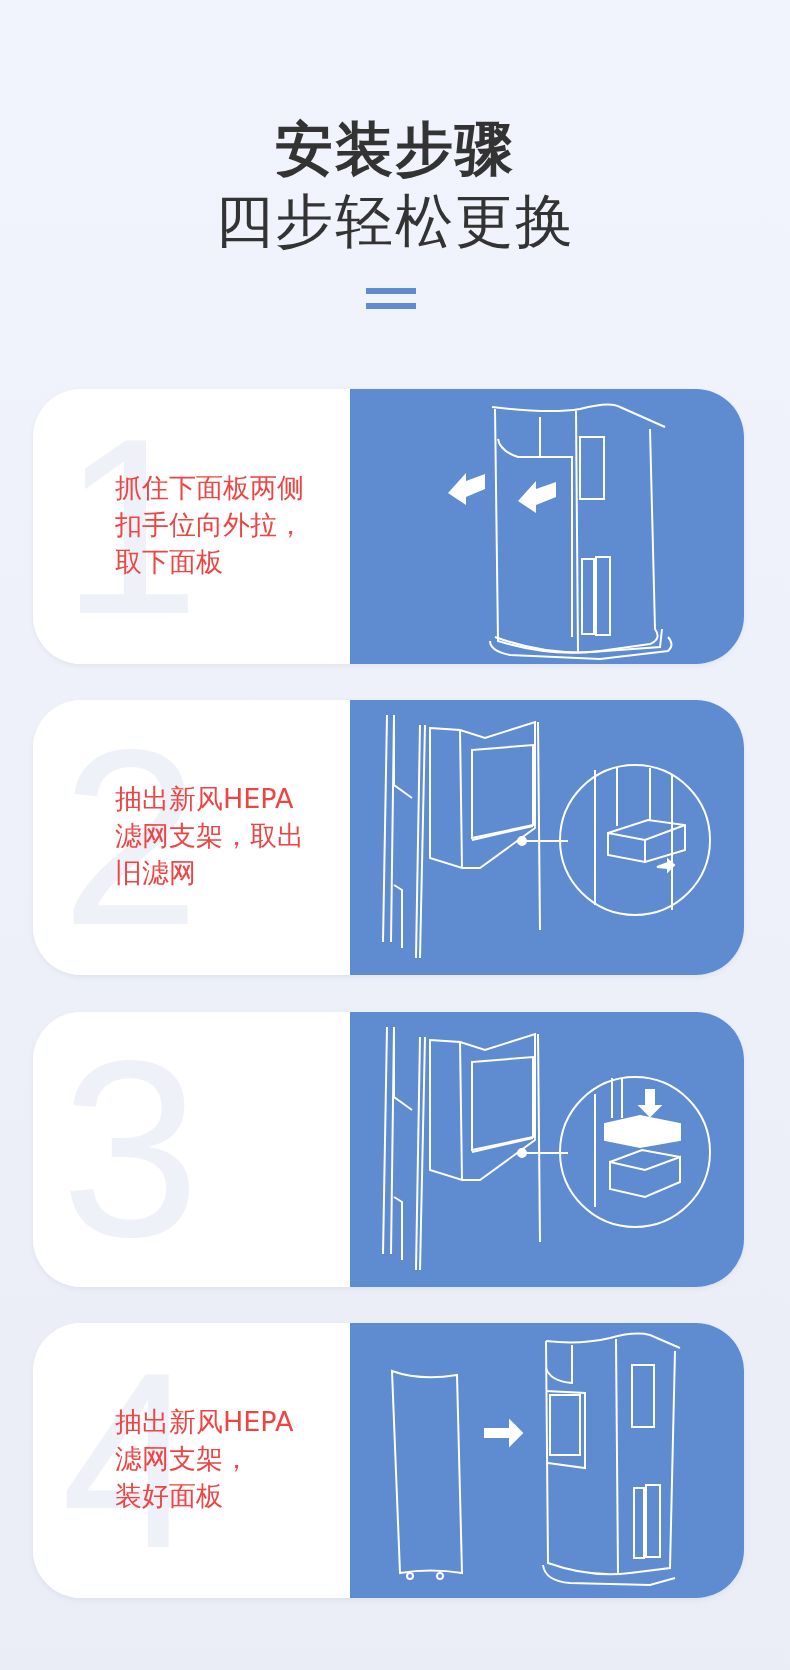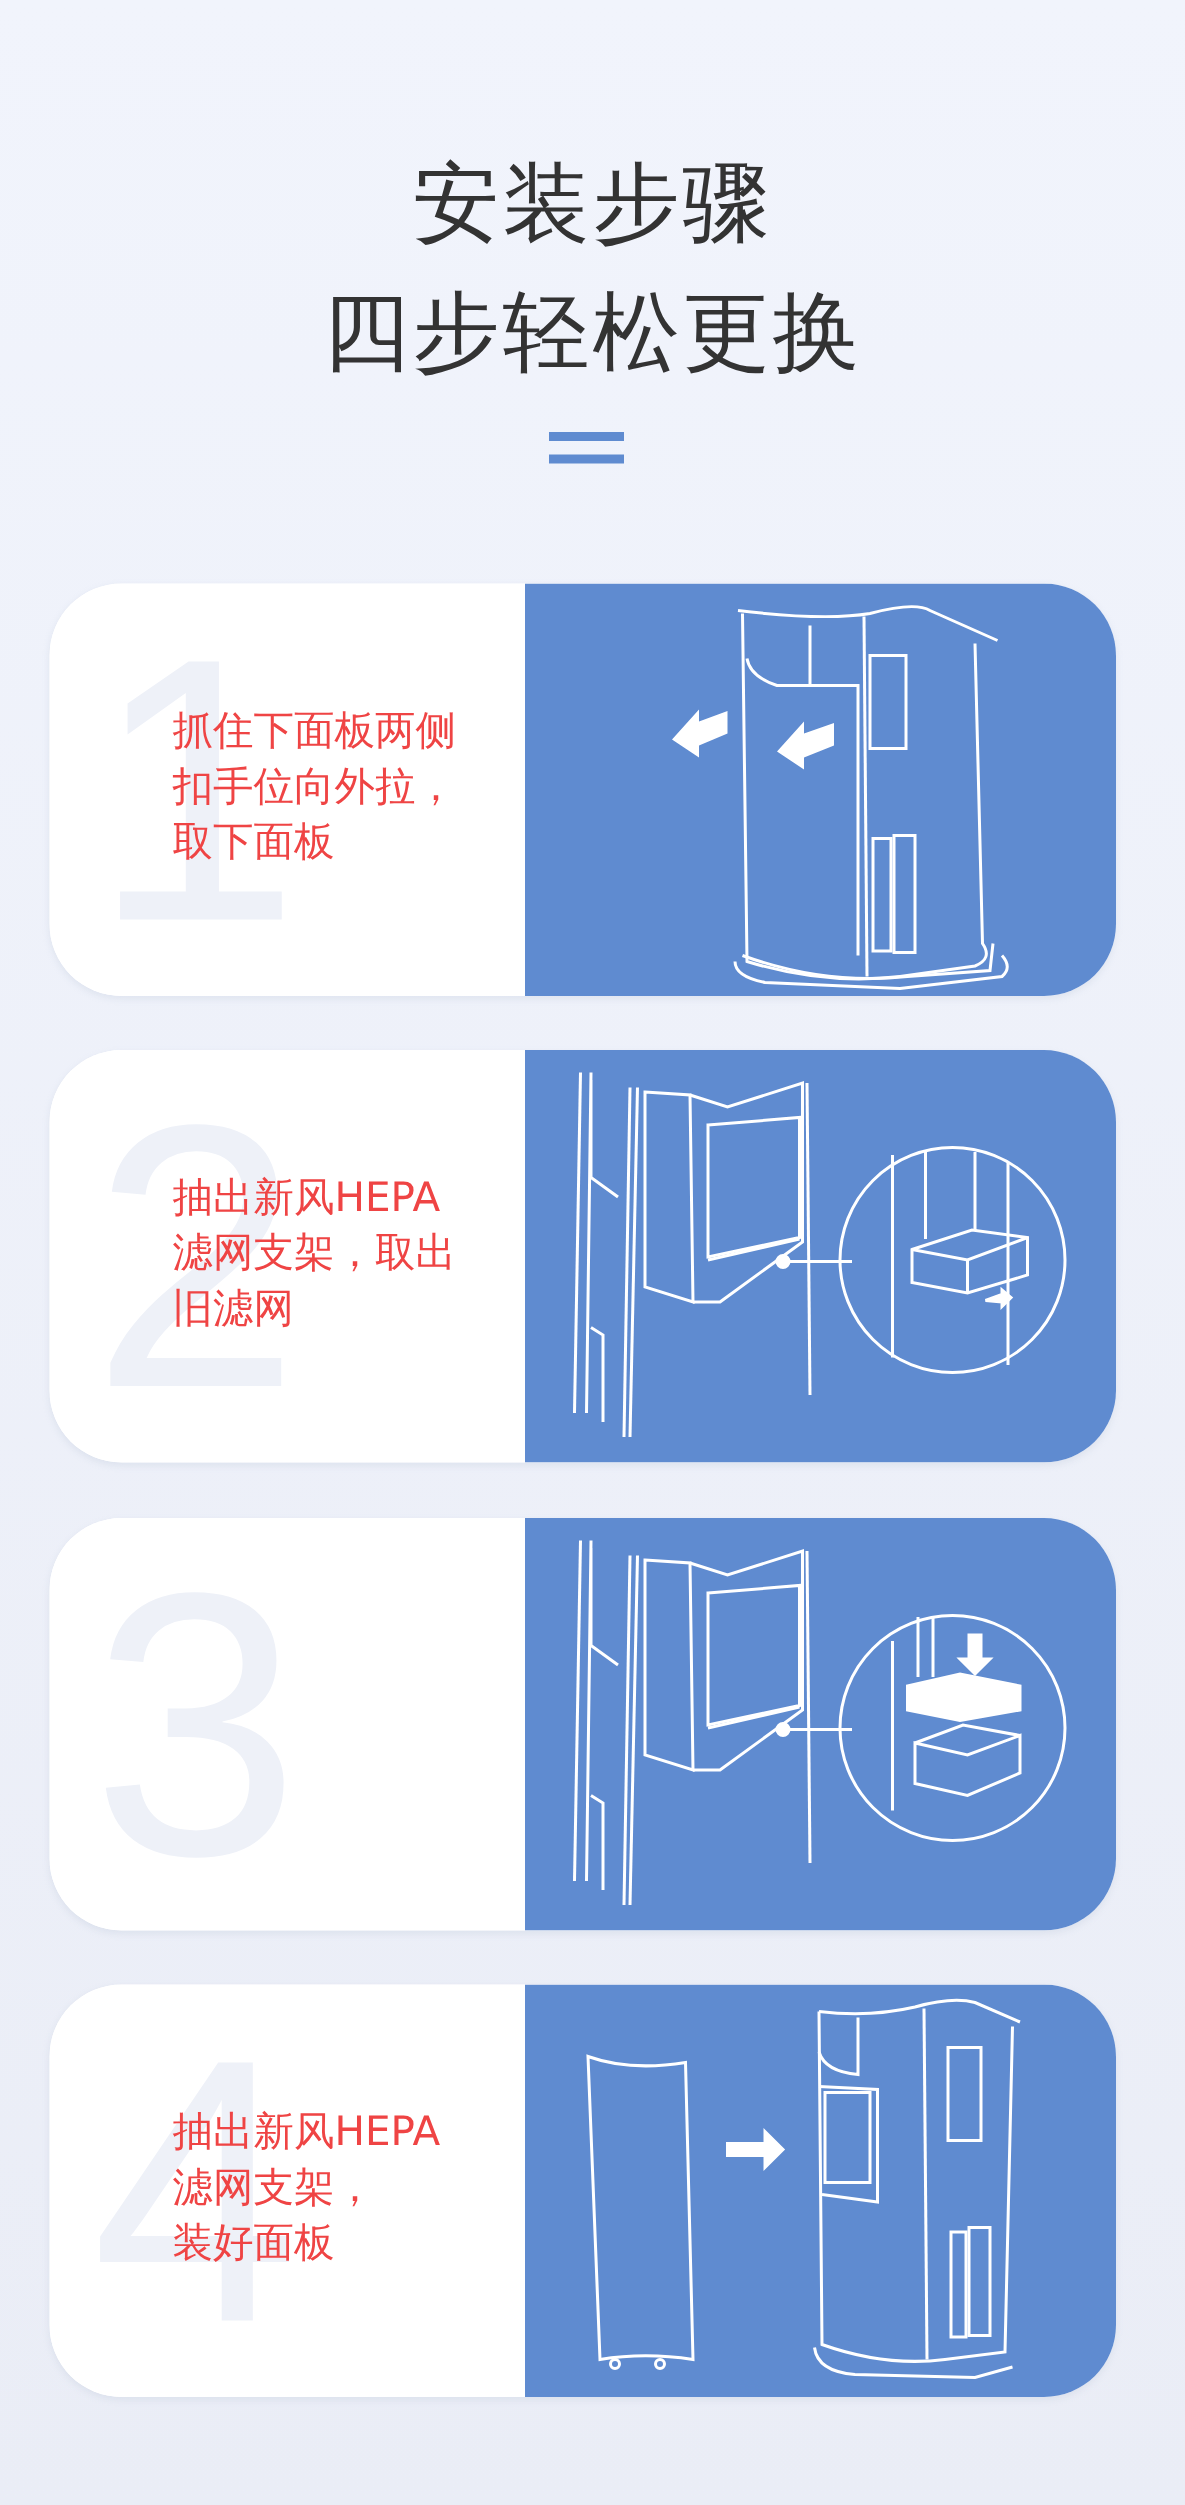--- a/index.html
+++ b/index.html
@@ -6,21 +6,21 @@
   body {
     width:790px; height:1670px; overflow:hidden;
     background: linear-gradient(180deg, #f1f4fc 0%, #eaedf6 100%);
     font-family: "DejaVu Sans", "Liberation Sans", sans-serif;
     position:relative;
   }
   .title {
     position:absolute; left:0; width:790px; text-align:center;
     color:#333333; font-size:58px; line-height:70px; letter-spacing:2px;
   }
-  .title.l1 { top:100px; }
+  .title.l1 { top:114px;font-weight:bold; }
   .title.l2 { top:186px; }
   .bars { position:absolute; left:366px; top:288px; width:50px; }
   .bars span { display:block; height:6px; background:#5f8bd0; margin-bottom:9px; }
   .card {
     position:absolute; left:33px; width:711px; height:275px;
     border-radius:48px; overflow:hidden; background:#ffffff;
     box-shadow: 0 2px 4px rgba(180,190,210,0.25);
   }
   .card .left {
     position:absolute; left:0; top:0; width:317px; height:100%; background:#ffffff;

